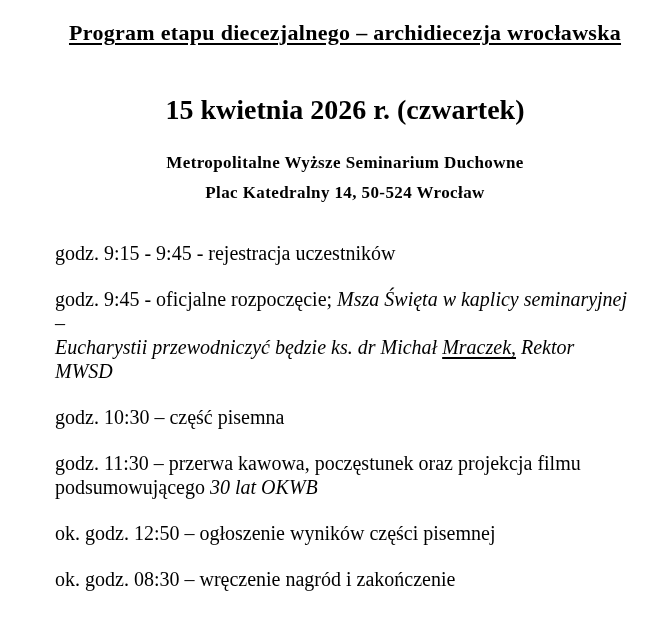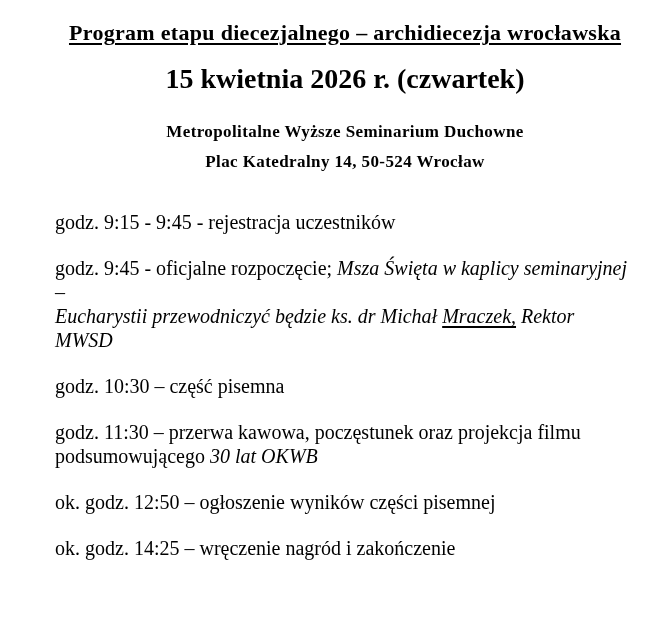--- a/index.html
+++ b/index.html
@@ -22,21 +22,21 @@
     text-align: center;
     font-size: 22px;
     line-height: 1.2;
     font-weight: bold;
     letter-spacing: 0.3px;
     text-decoration: underline;
     text-decoration-thickness: 2px;
     text-underline-offset: 3px;
   }
   .doc-date {
-    margin-top: 16px;
+    margin-top: 47px;
     text-align: center;
     font-size: 28px;
     line-height: 1.2;
     font-weight: bold;
   }
   .venue-name {
     margin-top: 26px;
     text-align: center;
     font-size: 17px;
     line-height: 1.2;
@@ -85,16 +85,16 @@
     <div class="venue-name">Metropolitalne Wyższe Seminarium Duchowne</div>
 
     <div class="venue-address">Plac Katedralny 14, 50-524 Wrocław</div>
 
     <div class="schedule" id="schedule">
         <p class="para"><span>godz. 9:15 - 9:45 - rejestracja uczestników</span></p>
         <p class="para"><span>godz. 9:45 - oficjalne rozpoczęcie; </span><span class="seg-italic">Msza Święta w kaplicy seminaryjnej –<br>Eucharystii przewodniczyć będzie ks. dr Michał </span><span class="seg-italic misspelled">Mraczek,</span><span class="seg-italic"> Rektor MWSD</span></p>
         <p class="para"><span>godz. 10:30 – część pisemna</span></p>
         <p class="para"><span>godz. 11:30 – przerwa kawowa, poczęstunek oraz projekcja filmu<br>podsumowującego </span><span class="seg-italic">30 lat OKWB</span></p>
         <p class="para"><span>ok. godz. 12:50 – ogłoszenie wyników części pisemnej</span></p>
-        <p class="para"><span>ok. godz. 14:25 – wręczenie nagród i zakończenie</span></p>
+        <p class="para"><span>ok. godz. 08:30 – wręczenie nagród i zakończenie</span></p>
       </div>
   </div>
 </div>
 
 </body></html>

